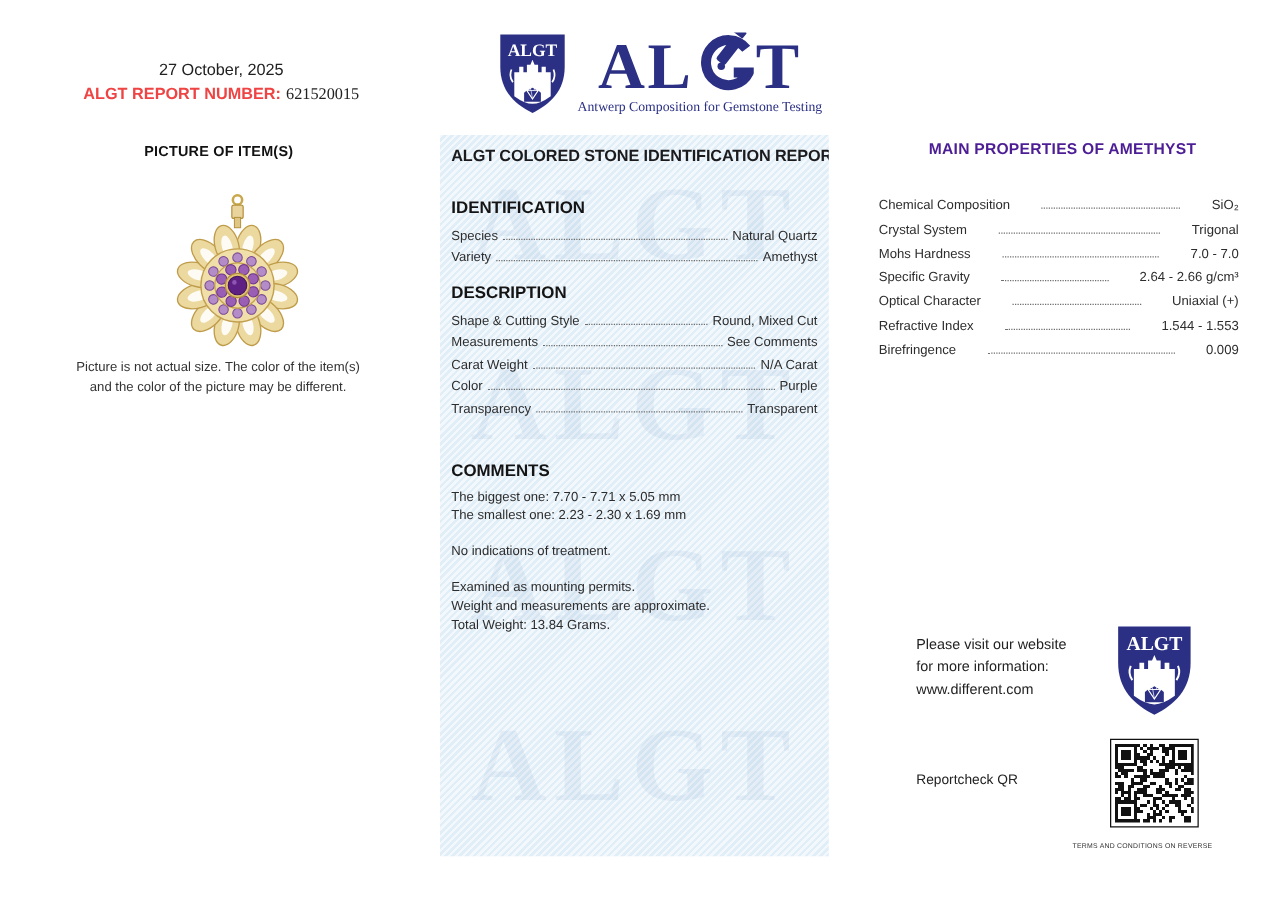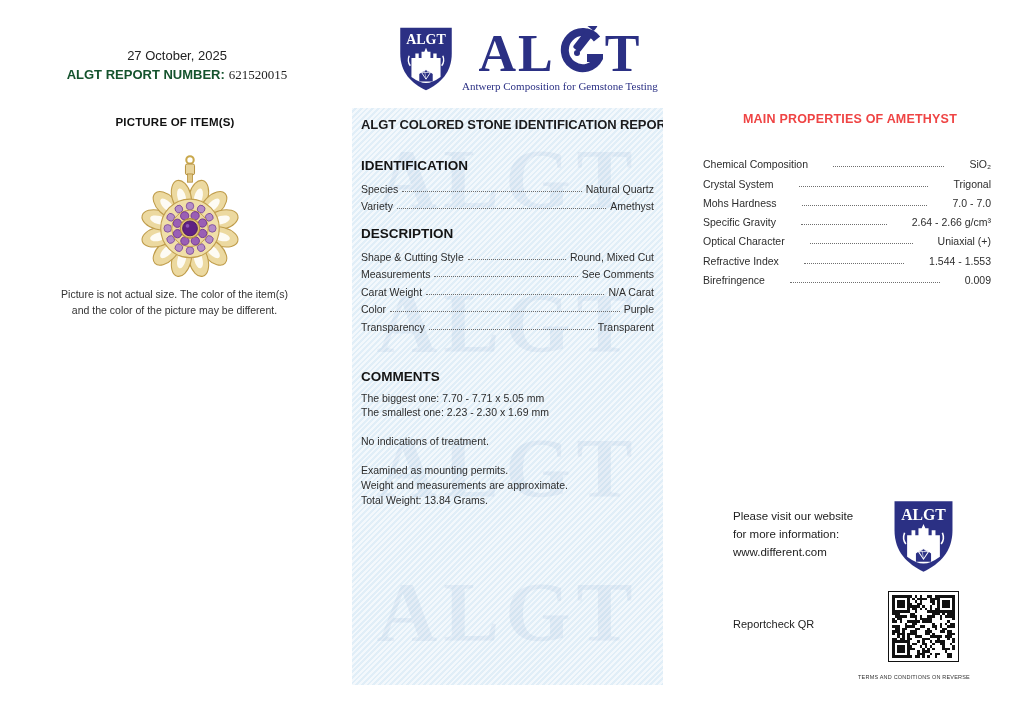--- a/index.html
+++ b/index.html
@@ -6,21 +6,21 @@
   body { background:#ffffff; }
   .page {
     position:relative; width:1016px; height:718px; background:#ffffff;
     font-family:"Liberation Sans", sans-serif; color:#2e2e2e; overflow:hidden;
   }
 
   
   .header-left { position:absolute; left:52px; top:48px; width:250px; text-align:center; }
   .date { font-size:13px; color:#222; margin-bottom:4px; }
   .report-line { font-size:13px; white-space:nowrap; }
-  .report-label { color:#14532d; font-weight:bold; }
+  .report-label { color:#ef4444; font-weight:bold; }
   .report-number { color:#222; margin-left:4px;font-family:Liberation Serif, serif; }
 
   .logo { position:absolute; left:398px; top:24px; display:flex; align-items:center; }
   .logo-shield { width:56px; height:70px; }
   .logo-right { margin-left:8px; display:flex; flex-direction:column; align-items:center; }
   .wordmark { display:flex; align-items:flex-end; height:52px; }
   .wordmark .wm-txt {
     font-family:"Liberation Serif", serif; font-weight:bold; color:#2b3084;
     font-size:52px; line-height:48px; letter-spacing:2px;
   }
@@ -59,21 +59,21 @@
   .rows { position:relative; margin:4px 9px 0 9px; }
   .row { display:flex; align-items:flex-end; height:17.5px; font-size:10.5px; color:#2d2d2d; }
   .row .lbl { white-space:nowrap; }
   .row .dots { flex:1; border-bottom:1.2px dotted #6f6f6f; margin:0 4px 3px 4px; min-width:12px; }
   .row .val { white-space:nowrap; }
   .c-lines { position:relative; margin:8px 9px 0 9px; }
   .c-line { height:14.6px; font-size:10.5px; color:#2d2d2d; }
 
   
   .props-title { position:absolute; left:700px; top:112px; width:300px; text-align:center;
-    font-size:12.5px; font-weight:bold; color:#ef4444; letter-spacing:0.2px; }
+    font-size:12.5px; font-weight:bold; color:#4c1d95; letter-spacing:0.2px; }
   .props-rows { position:absolute; left:703px; top:151px; width:288px; }
   .props-rows .row { height:19.3px;gap:21px; }
 
   
   .website { position:absolute; left:733px; top:508px; font-size:11.5px; color:#222; line-height:1.55; }
   .footer-shield { position:absolute; left:892px; top:498px; width:63px; height:77px; }
   .reportcheck { position:absolute; left:733px; top:618px; font-size:11px; color:#222; }
   .qr-box { position:absolute; left:888px; top:591px; width:71px; height:71px;
     border:1.5px solid #111; background:#fff; padding:3px; }
   .qr-box svg { width:100%; height:100%; display:block; }

